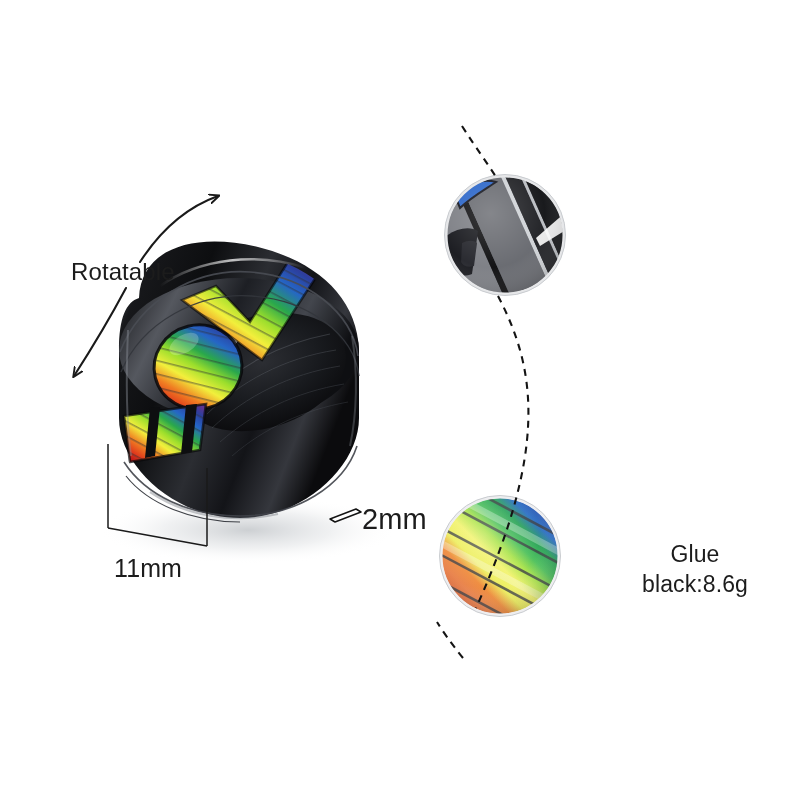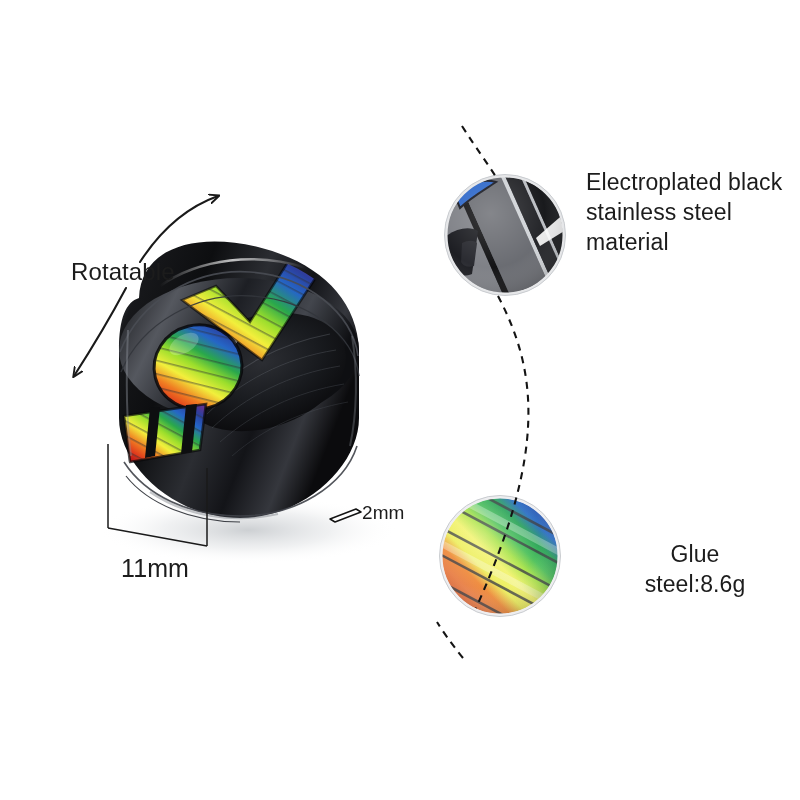--- a/index.html
+++ b/index.html
@@ -48,26 +48,25 @@
   }
   #label-rotatable {
     left: 71px;
     top: 256px;
     font-size: 24px;
   }
   #label-dim-width {
     left: 114px;
     top: 552px;
     font-size: 25px;
-    margin-left: 7px;
   }
   #label-dim-thickness {
     left: 362px;
     top: 501px;
-    font-size: 19px;
+    font-size: 29px;
   }
 </style>
 </head>
 <body>
 
 <div id="stage">
 
   <svg id="art" viewBox="0 0 800 800" xmlns="http://www.w3.org/2000/svg">
     <defs>
 
@@ -334,24 +333,21 @@
 
     <g fill="none" stroke="#141414" stroke-width="2.1" stroke-dasharray="7 6" stroke-linecap="butt">
       <path d="M 462,126 C 476,148 488,164 496,177"></path>
       <path d="M 498,296 C 538,372 546,452 476,608"></path>
       <path d="M 463,658 C 450,642 442,630 437,622"></path>
     </g>
   </svg>
 
   <div class="label" id="label-rotatable">Rotatable</div>
 
-  <div class="label" id="label-material">Electroplated black
-stainless steel
-material</div>
 
   <div class="label" id="label-glue">Glue
-steel:8.6g</div>
+black:8.6g</div>
 
   <div class="label" id="label-dim-width">11mm</div>
 
   <div class="label" id="label-dim-thickness">2mm</div>
 
 </div>
 
 </body></html>

